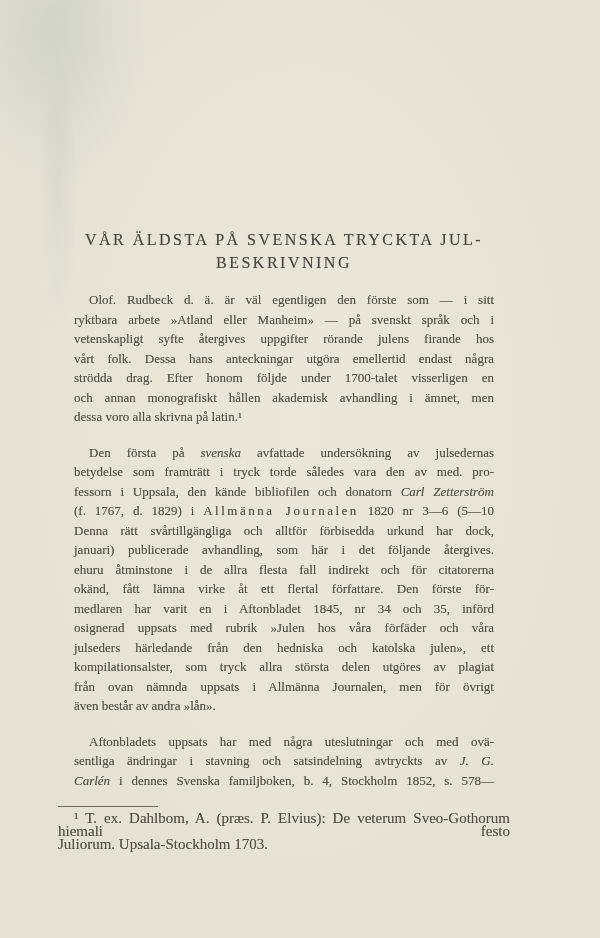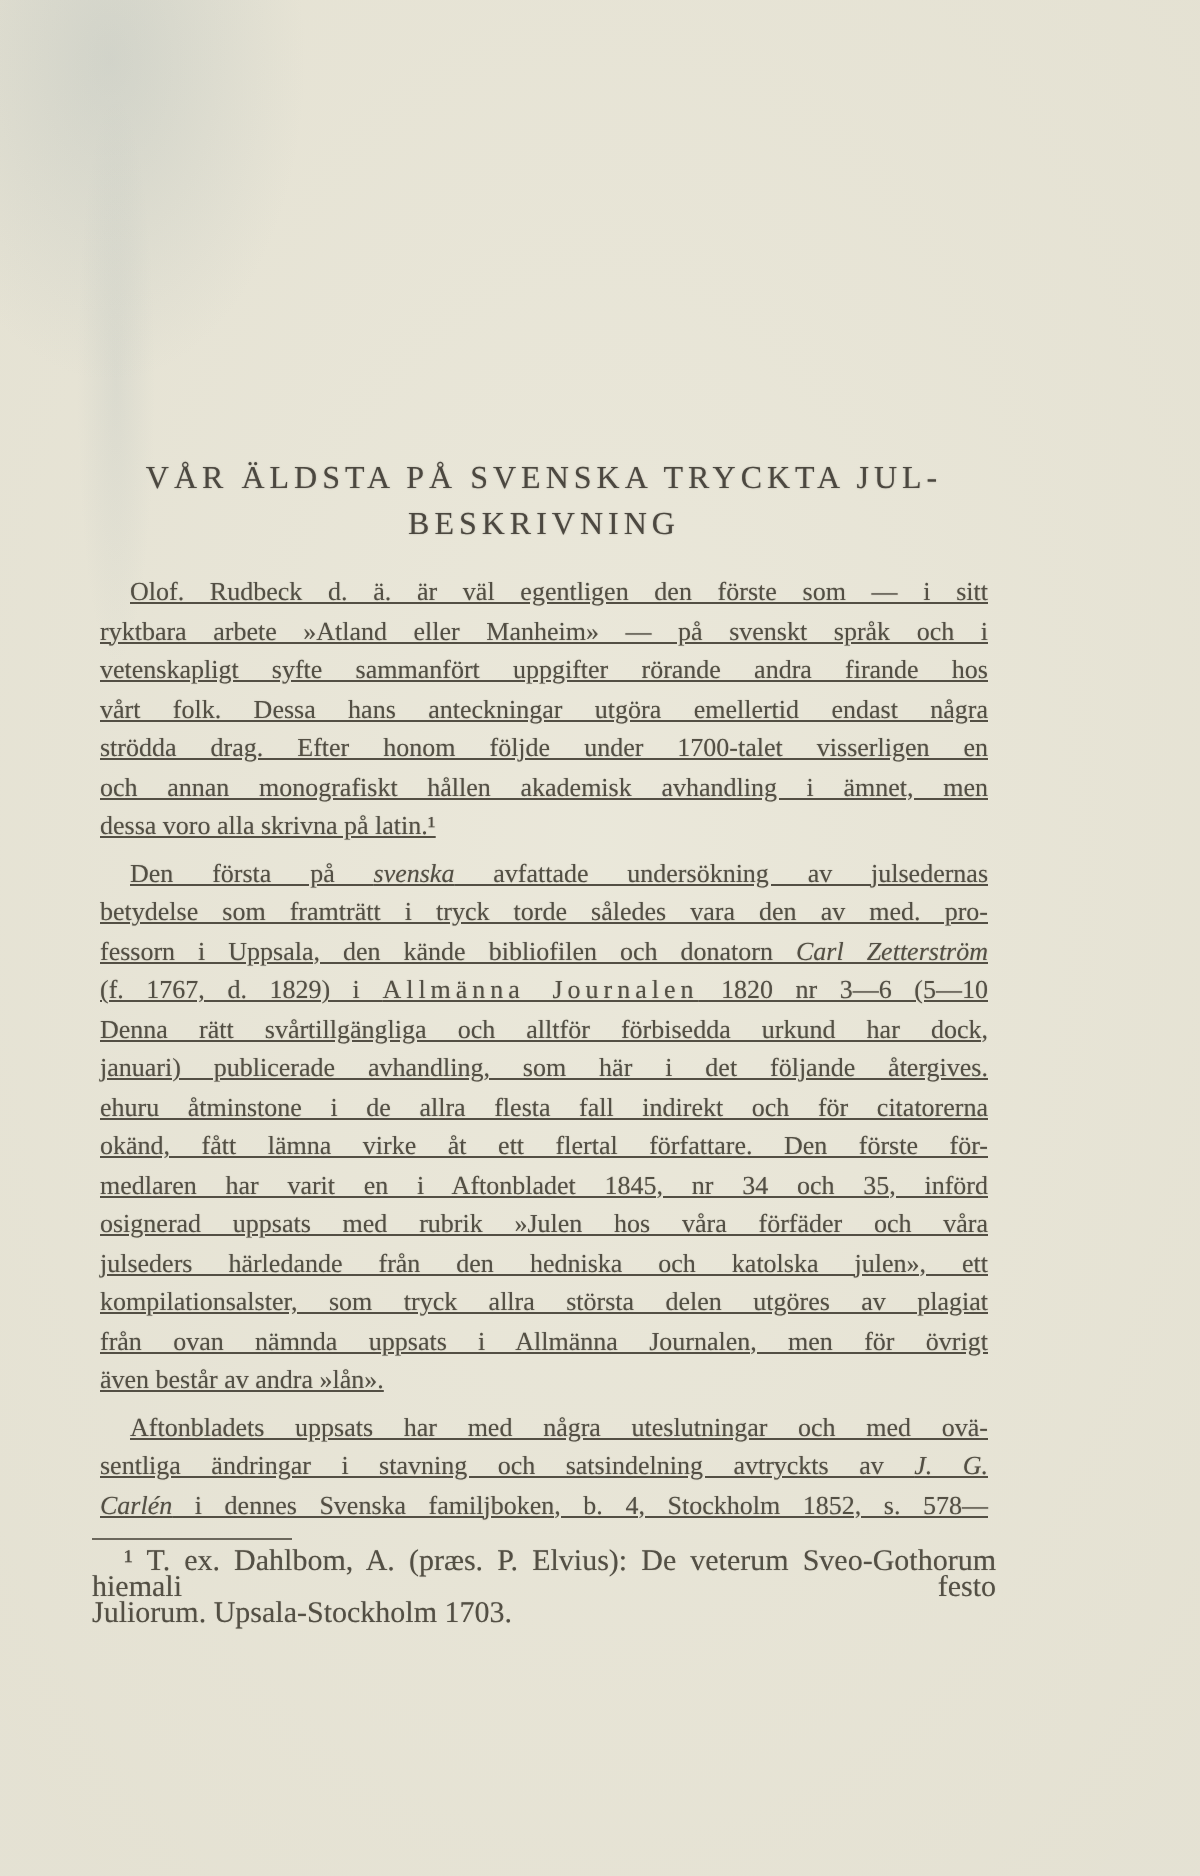--- a/index.html
+++ b/index.html
@@ -16,36 +16,36 @@
     background-image:
       radial-gradient(140px 230px at 55px 30px, rgba(140,158,164,0.22), rgba(140,158,164,0) 70%),
       radial-gradient(26px 190px at 58px 190px, rgba(140,158,164,0.13), rgba(140,158,164,0) 75%),
       radial-gradient(420px 700px at 50% 45%, rgba(255,255,252,0.10), rgba(0,0,0,0.015) 95%);
     overflow: hidden;
     font-family: "Liberation Serif", "DejaVu Serif", serif;
     color: var(--ink, #534f44);
   }
   .textblock {
     position: absolute;
-    left: 46px;
+    left: 58px;
     top: 228px;
     width: 452px;
   }
   .title {
     margin: 0 0 12px 0;
     font-size: 16px;
     font-weight: 500;
     letter-spacing: 2.5px;
     line-height: 23px;
     text-align: center;
     color: var(--title_ink, #4c4840);
     text-shadow: 0 0 0.7px rgba(76,72,64,0.5);
   }
   .title-line { display: block; }
-  .paragraph { margin: 4px; text-decoration: underline; }
+  .paragraph { margin: 16px; }
   .tline {
     font-size: 13px;
     line-height: 19.5px;
     text-align: justify;
     text-align-last: justify;
     white-space: normal;
     text-shadow: 0 0 0.6px rgba(83,79,68,0.45);
   }
   .tlast { text-align-last: left; }
   .tindent { text-indent: 15px; }
@@ -70,21 +70,21 @@
 
 <div class="page">
   <div class="textblock">
     <h1 class="title">
       <span class="title-line">VÅR ÄLDSTA PÅ SVENSKA TRYCKTA JUL-</span>
       <span class="title-line">BESKRIVNING</span>
     </h1>
     <div class="paragraph">
         <div class="tline tindent"><span>Olof. Rudbeck d. ä. är väl egentligen den förste som — i sitt</span></div>
         <div class="tline"><span>ryktbara arbete »Atland eller Manheim» — på svenskt språk och i</span></div>
-        <div class="tline"><span>vetenskapligt syfte sammanfört uppgifter rörande andra firande hos</span></div>
+        <div class="tline"><span>vetenskapligt syfte återgives uppgifter rörande julens firande hos</span></div>
         <div class="tline"><span>vårt folk.  Dessa hans anteckningar utgöra emellertid endast några</span></div>
         <div class="tline"><span>strödda drag.  Efter honom följde under 1700-talet visserligen en</span></div>
         <div class="tline"><span>och annan monografiskt hållen akademisk avhandling i ämnet, men</span></div>
         <div class="tline tlast"><span>dessa voro alla skrivna på latin.¹</span></div>
       </div>
     <div class="paragraph">
         <div class="tline tindent"><span>Den första på </span><span class="st-i">svenska</span><span> avfattade undersökning av julsedernas</span></div>
         <div class="tline"><span>betydelse som framträtt i tryck torde således vara den av med. pro-</span></div>
         <div class="tline"><span>fessorn i Uppsala, den kände bibliofilen och donatorn </span><span class="st-i">Carl Zetterström</span></div>
         <div class="tline"><span>(f. 1767, d. 1829) i </span><span class="st-sp">Allmänna Journalen</span><span> 1820 nr 3—6 (5—10</span></div>

